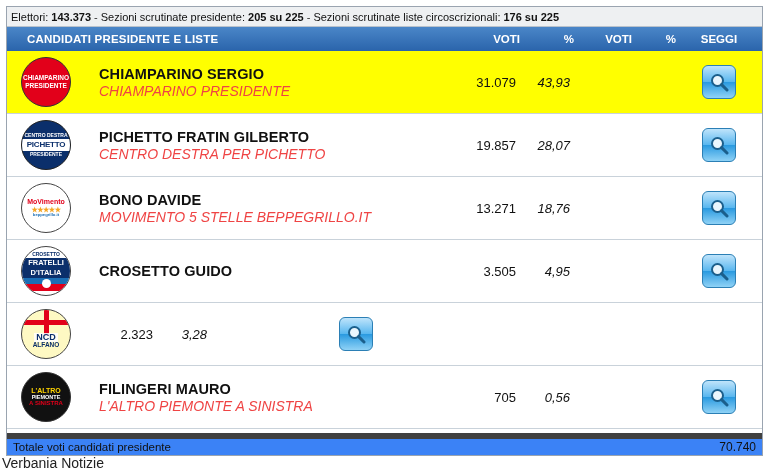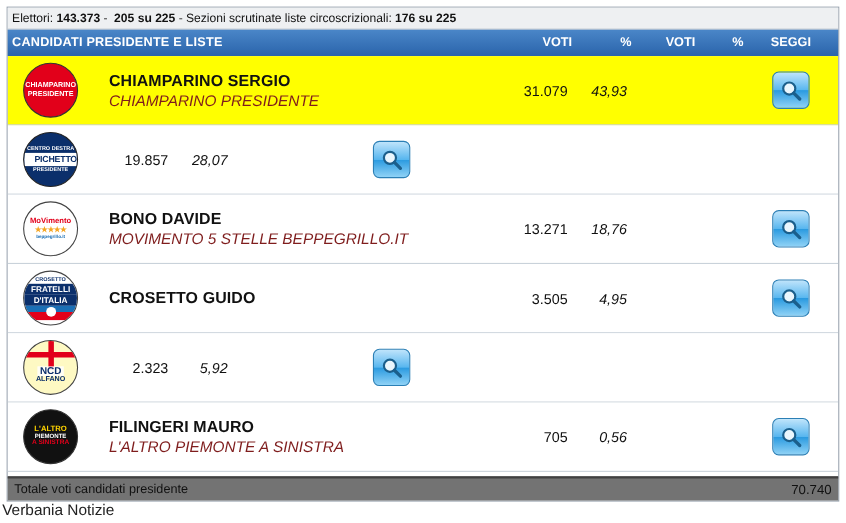--- a/index.html
+++ b/index.html
@@ -67,21 +67,21 @@
     background: linear-gradient(to bottom, #3d7fc4 0%, #२f6fb5 100%);
     color: #ffffff;
     font-weight: bold;
     font-size: 11.5px;
     box-sizing: border-box;
   }
   .thead {
     background: linear-gradient(to bottom, #4a86c8 0%, #2a64ab 100%);
   }
   .th-title {
-    padding-left: 4px;
+    padding-left: 20px;
     flex: 1 1 auto;
     letter-spacing: 0.2px;
   }
   .th-voti1 { width: 68px; text-align: right; }
   .th-perc1 { width: 54px; text-align: right; }
   .th-voti2 { width: 58px; text-align: right; }
   .th-perc2 { width: 44px; text-align: right; }
   .th-seggi { width: 86px; text-align: center; }
   
   .rows {
@@ -143,21 +143,20 @@
     color: #ffffff;
     border-color: #222;
   }
   .sym-pichetto .band {
     background: #ffffff;
     color: #0b2f6b;
     width: 100%;
     font-size: 8px;
     padding: 2px 0;
     letter-spacing: -0.2px;
-    text-align: right;
   }
   .sym-pichetto .s-top {
     font-size: 5px;
     padding: 0 2px 1px;
   }
   .sym-pichetto .s-bot {
     font-size: 5px;
     padding-top: 1px;
   }
   
@@ -276,21 +275,21 @@
   .cand-name {
     font-weight: bold;
     font-size: 14.5px;
     color: #111;
     letter-spacing: 0.1px;
     white-space: nowrap;
   }
   .list-name {
     font-style: italic;
     font-size: 14px;
-    color: #7f1d1d;
+    color: #ef4444;
     margin-top: 1px;
     white-space: nowrap;
   }
   .c-voti1 {
     width: 68px;
     text-align: right;
     font-size: 13px;
     color: #111;
   }
   .c-perc1 {
@@ -320,22 +319,22 @@
     justify-content: center;
     cursor: pointer;
     box-sizing: border-box;
   }
   .zoom-btn svg { display: block; }
   
   .tfoot {
     display: flex;
     align-items: center;
     height: 22px;
-    background: #737373;
-    border-top: 2px solid #404040;
+    background: #3b82f6;
+    border-top: 6px solid #404040;
     font-size: 11.5px;
     box-sizing: border-box;
     padding: 0 6px;
   }
   .tfoot .label { flex: 1 1 auto; color: #111; }
   .tfoot .total { font-size: 12px; color: #111; }
   .watermark {
     position: absolute;
     left: 2px;
     top: 455px;
@@ -347,20 +346,21 @@
 </head>
 <body>
 
 <div class="page">
   <div class="panel">
 
     <div class="infobar">
       <span class="seg">Elettori:</span>
       <span class="seg" style="font-weight:bold;padding-left:3px;">143.373</span>
       <span class="sep">-</span>
+      <span class="seg">Sezioni scrutinate presidente:</span>
       <span class="seg" style="font-weight:bold;padding-left:3px;">205 su 225</span>
       <span class="sep">-</span>
       <span class="seg">Sezioni scrutinate liste circoscrizionali:</span>
       <span class="seg" style="font-weight:bold;padding-left:3px;">176 su 225</span>
     </div>
 
     <div class="thead">
       <div class="th-title">CANDIDATI PRESIDENTE E LISTE</div>
       <div class="th-voti1">VOTI</div>
       <div class="th-perc1">%</div>
@@ -397,20 +397,24 @@
       </div>
 
       <div class="row">
         <div class="symbol">
           <div class="sym sym-pichetto">
             <div class="s-top">CENTRO DESTRA</div>
             <div class="band">PICHETTO</div>
             <div class="s-bot">PRESIDENTE</div>
           </div>
         </div>
+        <div class="names">
+          <div class="cand-name">PICHETTO FRATIN GILBERTO</div>
+          <div class="list-name">CENTRO DESTRA PER PICHETTO</div>
+        </div>
         <div class="c-voti1">19.857</div>
         <div class="c-perc1">28,07</div>
         <div class="c-voti2"></div>
         <div class="c-perc2"></div>
         <div class="c-seggi">
           <div class="zoom-btn">
             <svg width="20" height="20" viewBox="0 0 20 20" aria-hidden="true">
               <circle cx="8.5" cy="8.5" r="5.5" fill="#eaf6fd" stroke="#1b5f8c" stroke-width="2"></circle>
               <line x1="12.6" y1="12.6" x2="18" y2="18" stroke="#1b5f8c" stroke-width="3" stroke-linecap="round"></line>
             </svg>
@@ -473,21 +477,21 @@
       <div class="row">
         <div class="symbol">
           <div class="sym sym-ncd">
             <div class="cross"></div>
             <div class="cross2"></div>
             <div class="s-mid">NCD</div>
             <div class="s-bot">ALFANO</div>
           </div>
         </div>
         <div class="c-voti1">2.323</div>
-        <div class="c-perc1">5,92</div>
+        <div class="c-perc1">3,28</div>
         <div class="c-voti2"></div>
         <div class="c-perc2"></div>
         <div class="c-seggi">
           <div class="zoom-btn">
             <svg width="20" height="20" viewBox="0 0 20 20" aria-hidden="true">
               <circle cx="8.5" cy="8.5" r="5.5" fill="#eaf6fd" stroke="#1b5f8c" stroke-width="2"></circle>
               <line x1="12.6" y1="12.6" x2="18" y2="18" stroke="#1b5f8c" stroke-width="3" stroke-linecap="round"></line>
             </svg>
           </div>
         </div>

